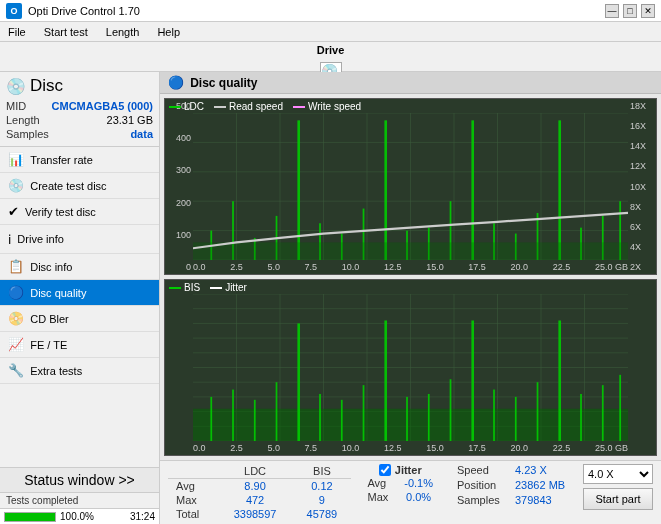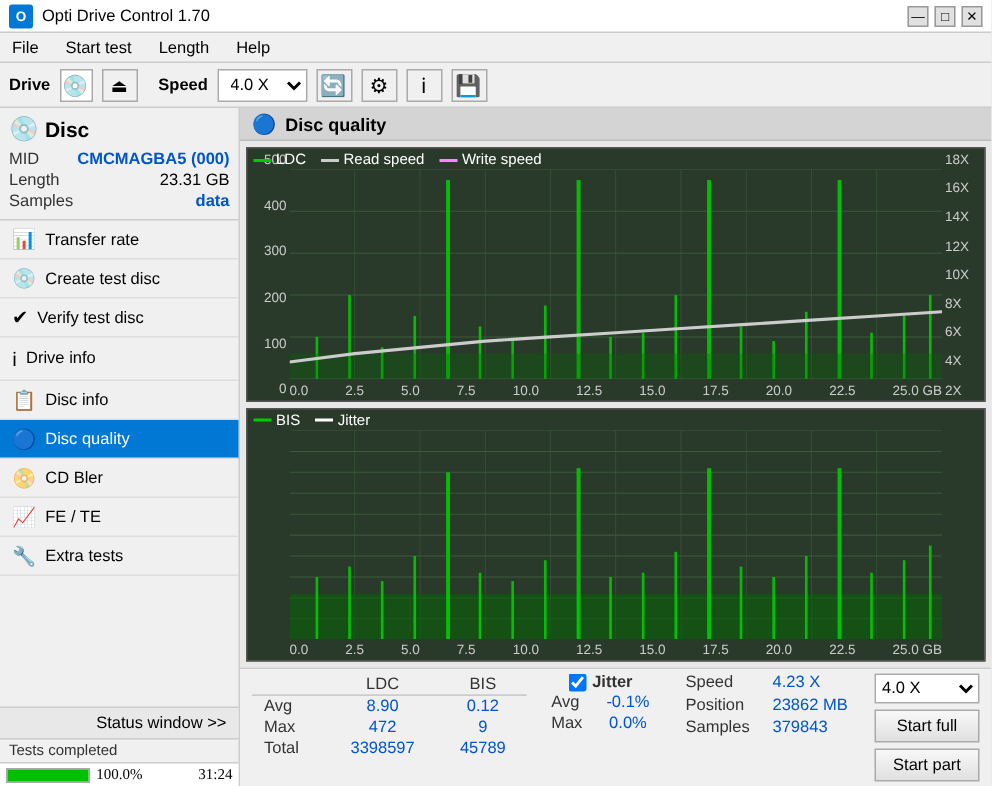--- a/index.html
+++ b/index.html
@@ -74,20 +74,21 @@
 
     
     #drive-bar {
       background: #f0f0f0;
       height: 30px;
       display: flex;
       align-items: center;
       padding: 2px 6px;
       gap: 6px;
       border-bottom: 1px solid #ccc;
+      flex-direction: column;
     }
     #drive-label {
       font-size: 11px;
       font-weight: bold;
     }
     #drive-icon {
       width: 22px;
       height: 22px;
       border: 1px solid #aaa;
       background: #fff;
@@ -164,22 +165,22 @@
     #disc-header {
       display: flex;
       align-items: center;
       gap: 4px;
       margin-bottom: 4px;
     }
     #disc-icon {
       font-size: 16px;
     }
     #disc-title {
-      font-size: 14px;
-      font-weight: bold;
+      font-size: 17px;
+      font-weight: normal;
     }
     .disc-row {
       display: flex;
       justify-content: space-between;
       margin-bottom: 2px;
       font-size: 11px;
     }
     .disc-key { color: #333; }
     .disc-val { color: #0055cc; font-weight: bold; }
     .disc-val-black { color: #000; }
@@ -227,36 +228,35 @@
     }
 
     
     #status-bar {
       margin-top: auto;
       border-top: 1px solid #ccc;
     }
     #status-window-btn {
       display: flex;
       align-items: center;
-      justify-content: flex-end;
+      justify-content: center;
       padding: 4px 8px;
-      font-size: 11px;
+      font-size: 14px;
       background: #e8e8e8;
       cursor: pointer;
       border-bottom: 1px solid #ccc;
     }
     #progress-bar-container {
       height: 16px;
       background: #fff;
       border-top: 1px solid #ccc;
       display: flex;
       align-items: center;
       padding: 0 4px;
       gap: 4px;
-      font-family: Liberation Serif, serif;
     }
     #progress-bar-outer {
       flex: 1;
       height: 10px;
       background: #ddd;
       border: 1px solid #aaa;
     }
     #progress-bar-inner {
       height: 100%;
       background: #00c000;
@@ -843,19 +843,18 @@
       </div>
 
       <div class="buttons-area">
         <select id="speed-dropdown-stats">
           <option>4.0 X</option>
           <option>1.0 X</option>
           <option>2.0 X</option>
           <option>6.0 X</option>
           <option>8.0 X</option>
         </select>
-        <button class="action-btn">Start full</button>
         <button class="action-btn">Start part</button>
       </div>
     </div>
 
   </div>
 </div>
 
 </body></html>

